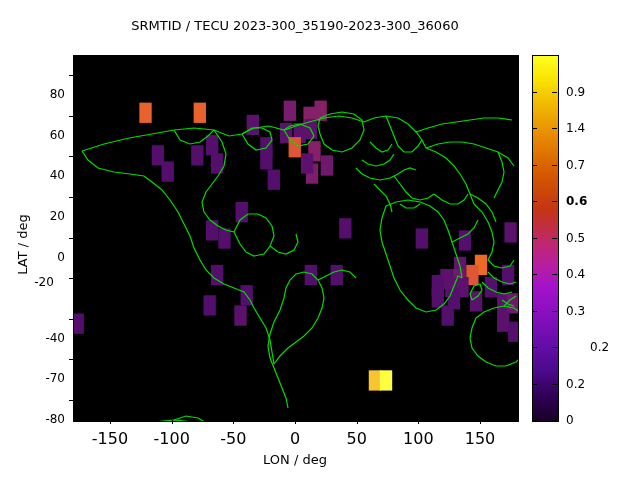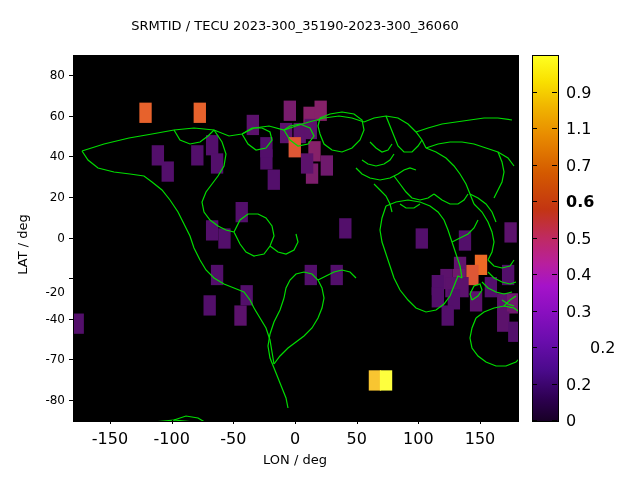--- a/index.html
+++ b/index.html
@@ -60,20 +60,21 @@
     transform: translateX(-50%);
     white-space: nowrap;
   }
   .ytick {
     position: absolute;
     font-size: 12px;
     color: #000000;
     text-align: right;
     transform: translateY(-50%);
     white-space: nowrap;
+    margin-top: 19px;
   }
   #xlabel {
     position: absolute;
     left: 73px;
     width: 444px;
     top: 452px;
     text-align: center;
     font-size: 13px;
     color: #000000;
   }
@@ -100,21 +101,21 @@
   }
   #colorbar-gradient {
     position: absolute;
     left: 0; top: 0;
     width: 100%;
     height: 100%;
   }
   .cbtick-label {
     position: absolute;
     left: 566px;
-    font-size: 16px;
+    font-size: 12px;
     color: #000000;
     transform: translateY(-50%);
     white-space: nowrap;
   }
   .cbtick-mark {
     position: absolute;
     width: 5px;
     height: 1px;
     background: #000000;
   }
@@ -270,21 +271,21 @@
       <div class="ytick" style="left: 23px; width: 42px; top: 75.2778px;">80</div>
       <div style="position: absolute; width: 4px; height: 1px; background: rgb(0, 0, 0); left: 69px; top: 115.833px;"></div>
       <div class="ytick" style="left: 23px; width: 42px; top: 115.833px;">60</div>
       <div style="position: absolute; width: 4px; height: 1px; background: rgb(0, 0, 0); left: 69px; top: 156.389px;"></div>
       <div class="ytick" style="left: 23px; width: 42px; top: 156.389px;">40</div>
       <div style="position: absolute; width: 4px; height: 1px; background: rgb(0, 0, 0); left: 69px; top: 196.944px;"></div>
       <div class="ytick" style="left: 23px; width: 42px; top: 196.944px;">20</div>
       <div style="position: absolute; width: 4px; height: 1px; background: rgb(0, 0, 0); left: 69px; top: 237.5px;"></div>
       <div class="ytick" style="left: 23px; width: 42px; top: 237.5px;">0</div>
       <div style="position: absolute; width: 4px; height: 1px; background: rgb(0, 0, 0); left: 69px; top: 278.056px;"></div>
-      <div class="ytick" style="left: 23px; width: 42px; top: 292px;">-20</div>
+      <div class="ytick" style="left: 23px; width: 42px; top: 263px; text-align: center;">-20</div>
       <div style="position: absolute; width: 4px; height: 1px; background: rgb(0, 0, 0); left: 69px; top: 318.611px;"></div>
       <div class="ytick" style="left: 23px; width: 42px; top: 318.611px;">-40</div>
       <div style="position: absolute; width: 4px; height: 1px; background: rgb(0, 0, 0); left: 69px; top: 359.167px;"></div>
       <div class="ytick" style="left: 23px; width: 42px; top: 359.167px;">-70</div>
       <div style="position: absolute; width: 4px; height: 1px; background: rgb(0, 0, 0); left: 69px; top: 399.722px;"></div>
       <div class="ytick" style="left: 23px; width: 42px; top: 399.722px;">-80</div>
     </div>
 
   <div id="xlabel">LON / deg</div>
   <div id="ylabel">LAT / deg</div>
@@ -312,19 +313,19 @@
       <div class="cbtick-mark" style="left: 552px; top: 237.5px;"></div>
       <div class="cbtick-label" style="top: 237.5px;">0.5</div>
       <div class="cbtick-mark" style="left: 532px; top: 201px;"></div>
       <div class="cbtick-mark" style="left: 552px; top: 201px;"></div>
       <div class="cbtick-label" style="top: 201px; font-weight: bold;">0.6</div>
       <div class="cbtick-mark" style="left: 532px; top: 164.5px;"></div>
       <div class="cbtick-mark" style="left: 552px; top: 164.5px;"></div>
       <div class="cbtick-label" style="top: 164.5px;">0.7</div>
       <div class="cbtick-mark" style="left: 532px; top: 128px;"></div>
       <div class="cbtick-mark" style="left: 552px; top: 128px;"></div>
-      <div class="cbtick-label" style="top: 128px;">1.1</div>
+      <div class="cbtick-label" style="top: 128px;">1.4</div>
       <div class="cbtick-mark" style="left: 532px; top: 91.5px;"></div>
       <div class="cbtick-mark" style="left: 552px; top: 91.5px;"></div>
       <div class="cbtick-label" style="top: 91.5px;">0.9</div>
     </div>
 
 </div>
 
 </body></html>

